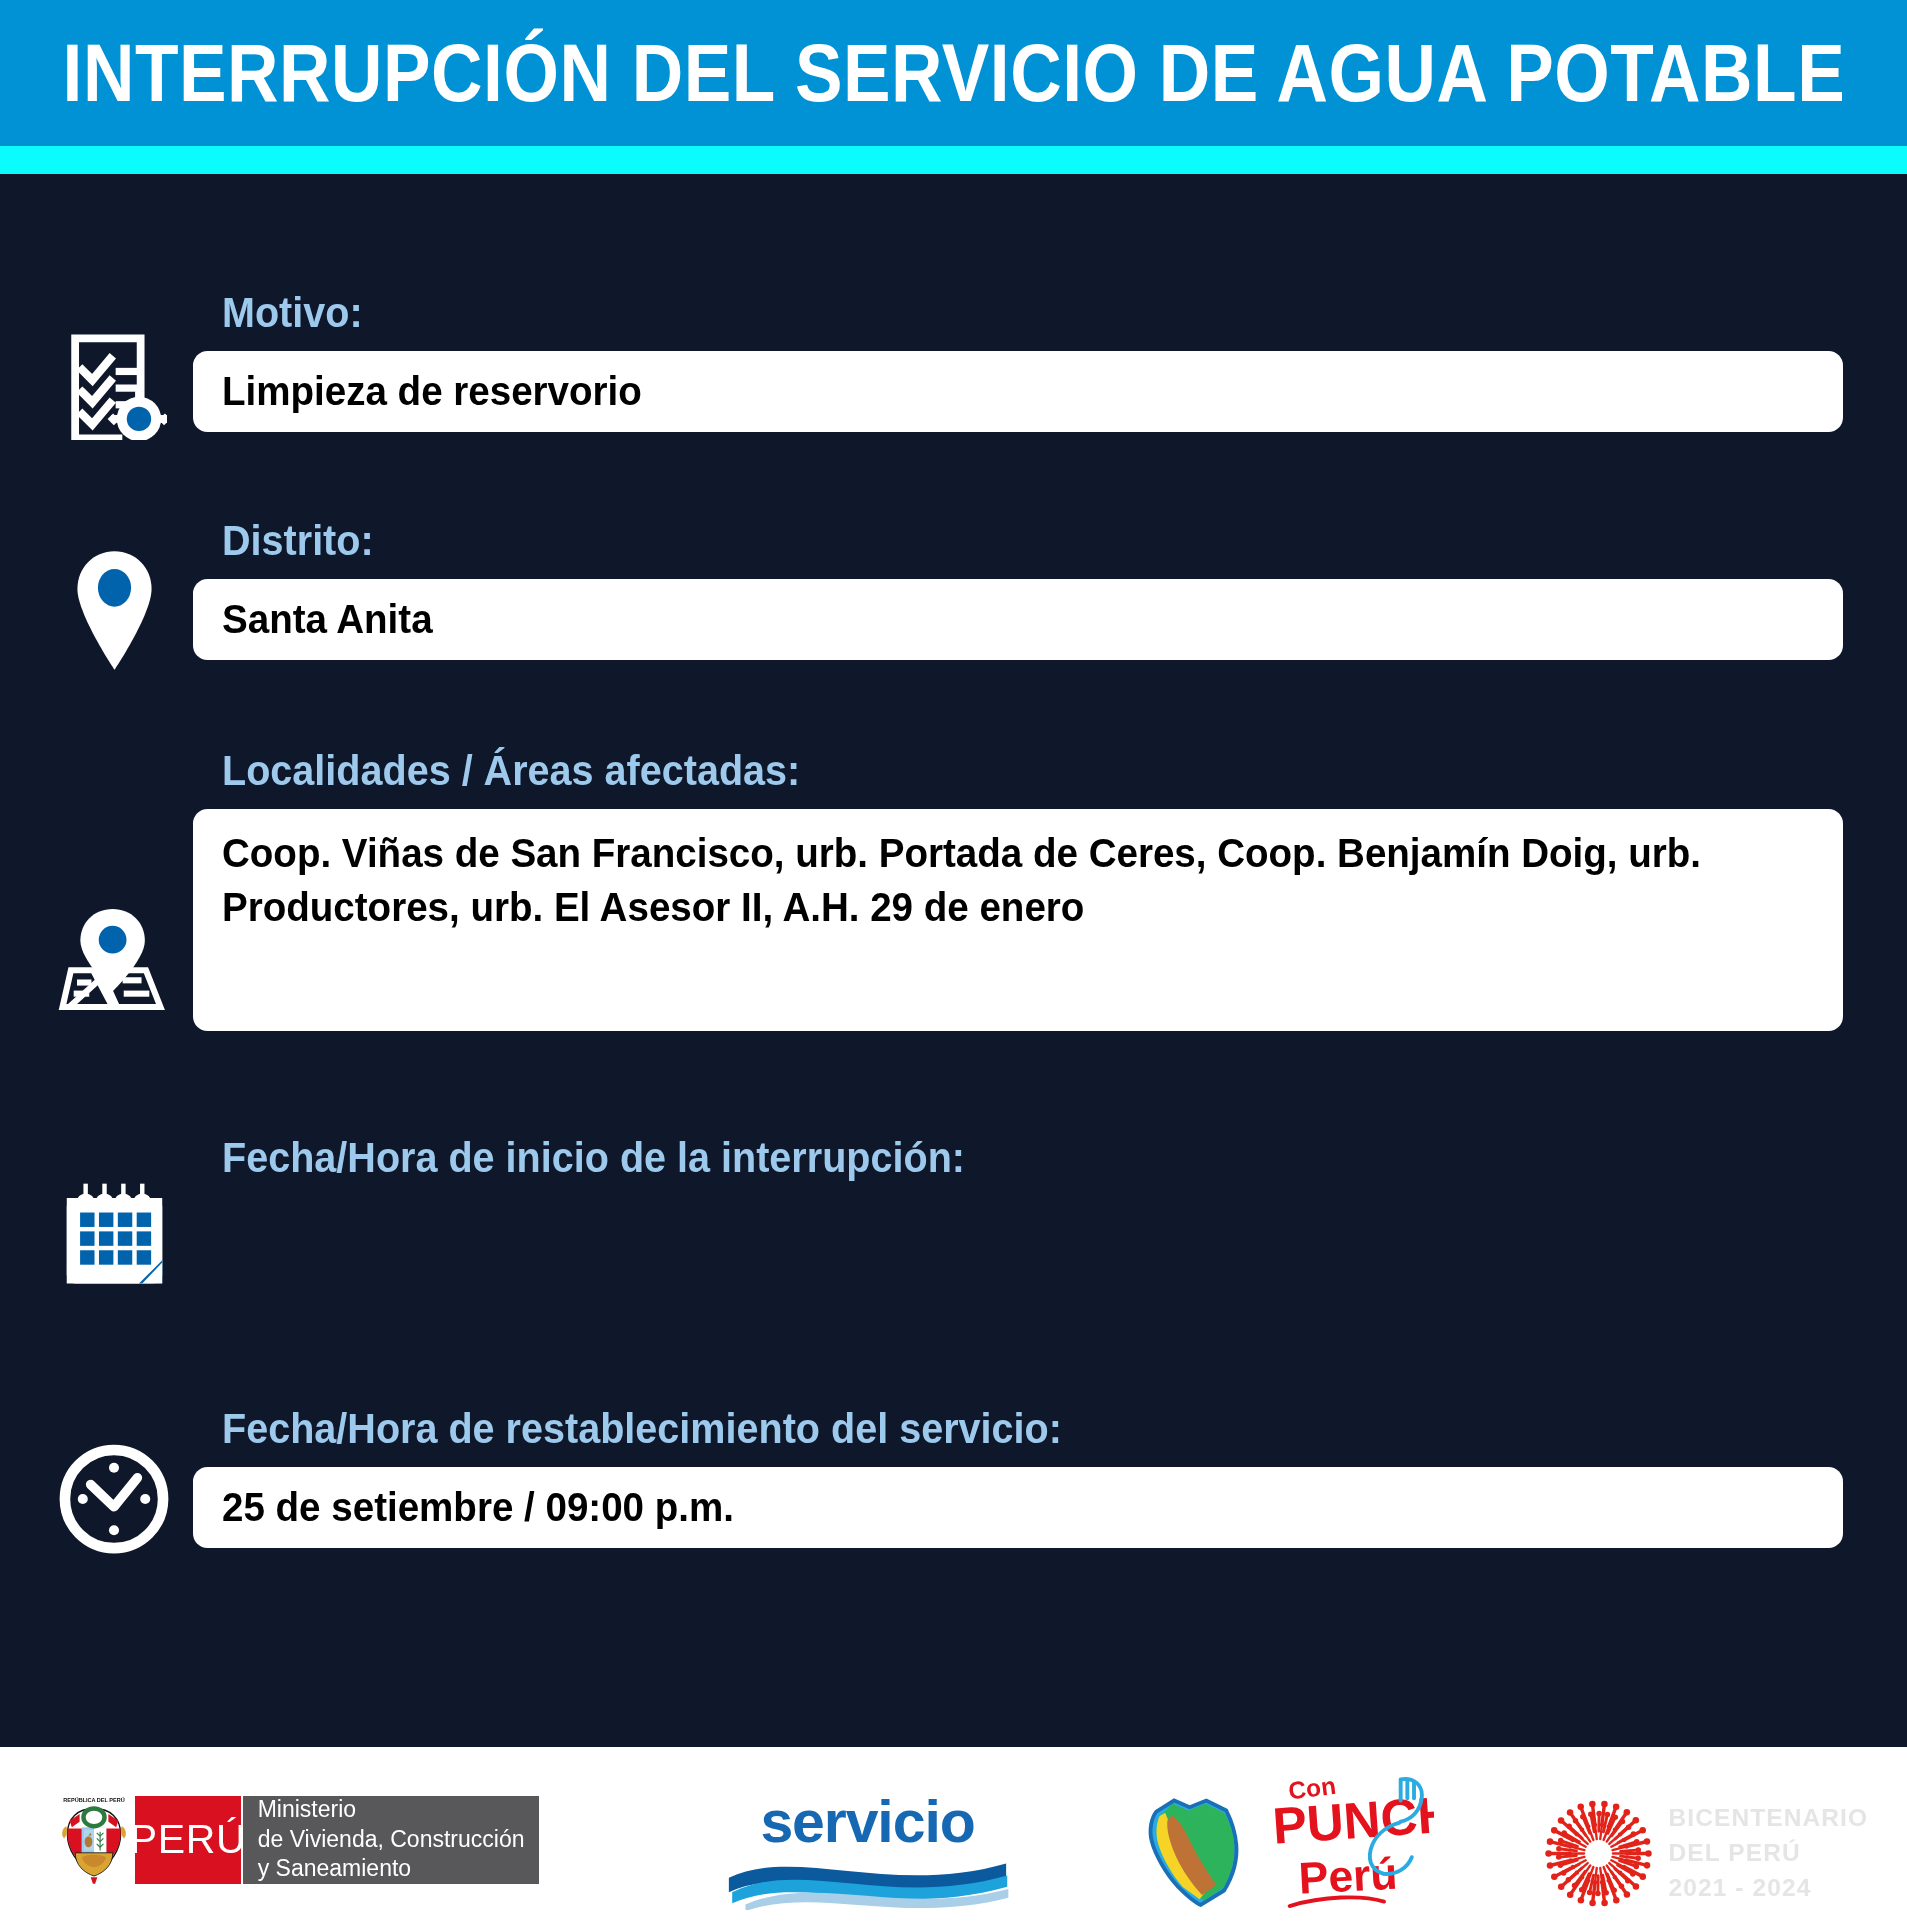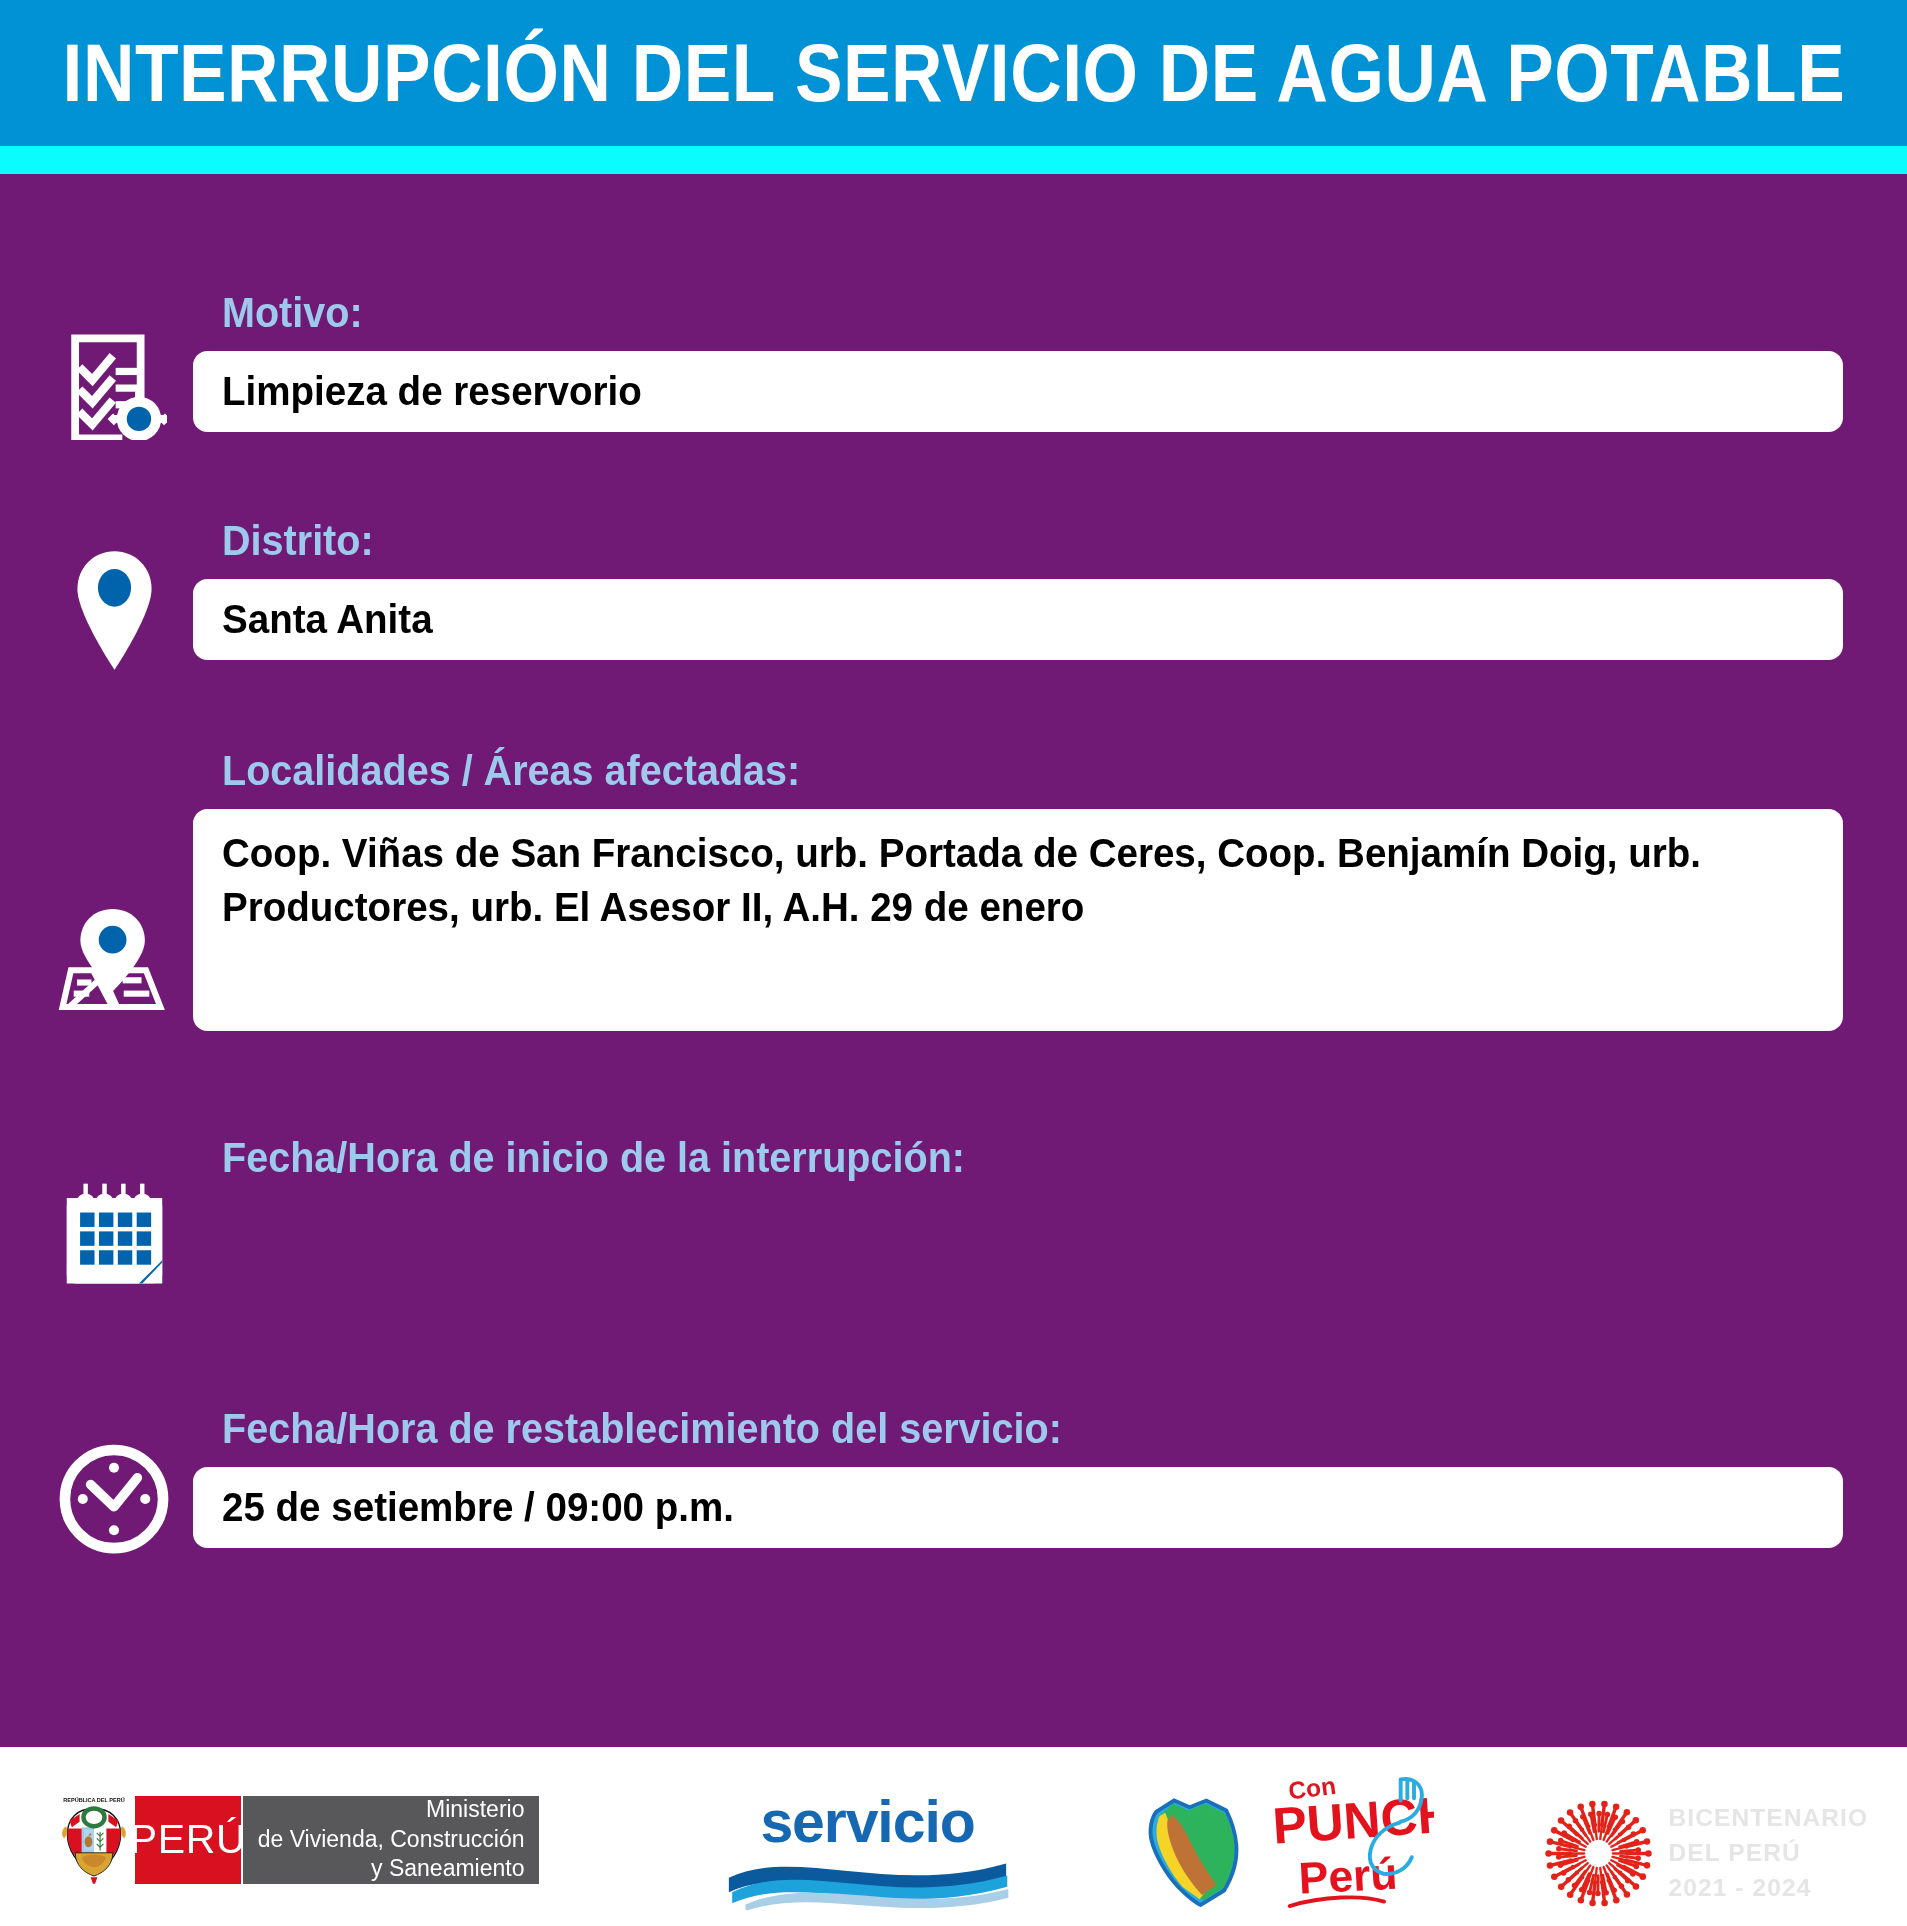--- a/index.html
+++ b/index.html
@@ -48,21 +48,21 @@
     background: #0afcfc;
   }
 
   
   .body-area {
     position: absolute;
     left: 0;
     top: 174px;
     width: 1907px;
     height: 1573px;
-    background: #701a75;
+    background: #0f172a;
     text-decoration: underline;
   }
 
   .row {
     position: absolute;
     left: 0;
     width: 1907px;
   }
 
   .icon-box {
@@ -152,21 +152,20 @@
     display: flex;
     flex-direction: column;
     justify-content: center;
     padding: 0 14.5px 0 14.5px;
     color: #fff;
     font-family: "Liberation Sans", sans-serif;
     font-size: 23px;
     line-height: 1.28;
     font-weight: 400;
     margin-left: 2.2px;
-    text-align: right;
   }
 
   
   .sedapal-logo { left: 723px; top: 1793px; flex-direction: column; align-items: center; }
   .sedapal-word {
     color: #1668b3;
     font-family: "Liberation Sans", sans-serif;
     font-weight: bold;
     font-size: 59px;
     line-height: 1;

